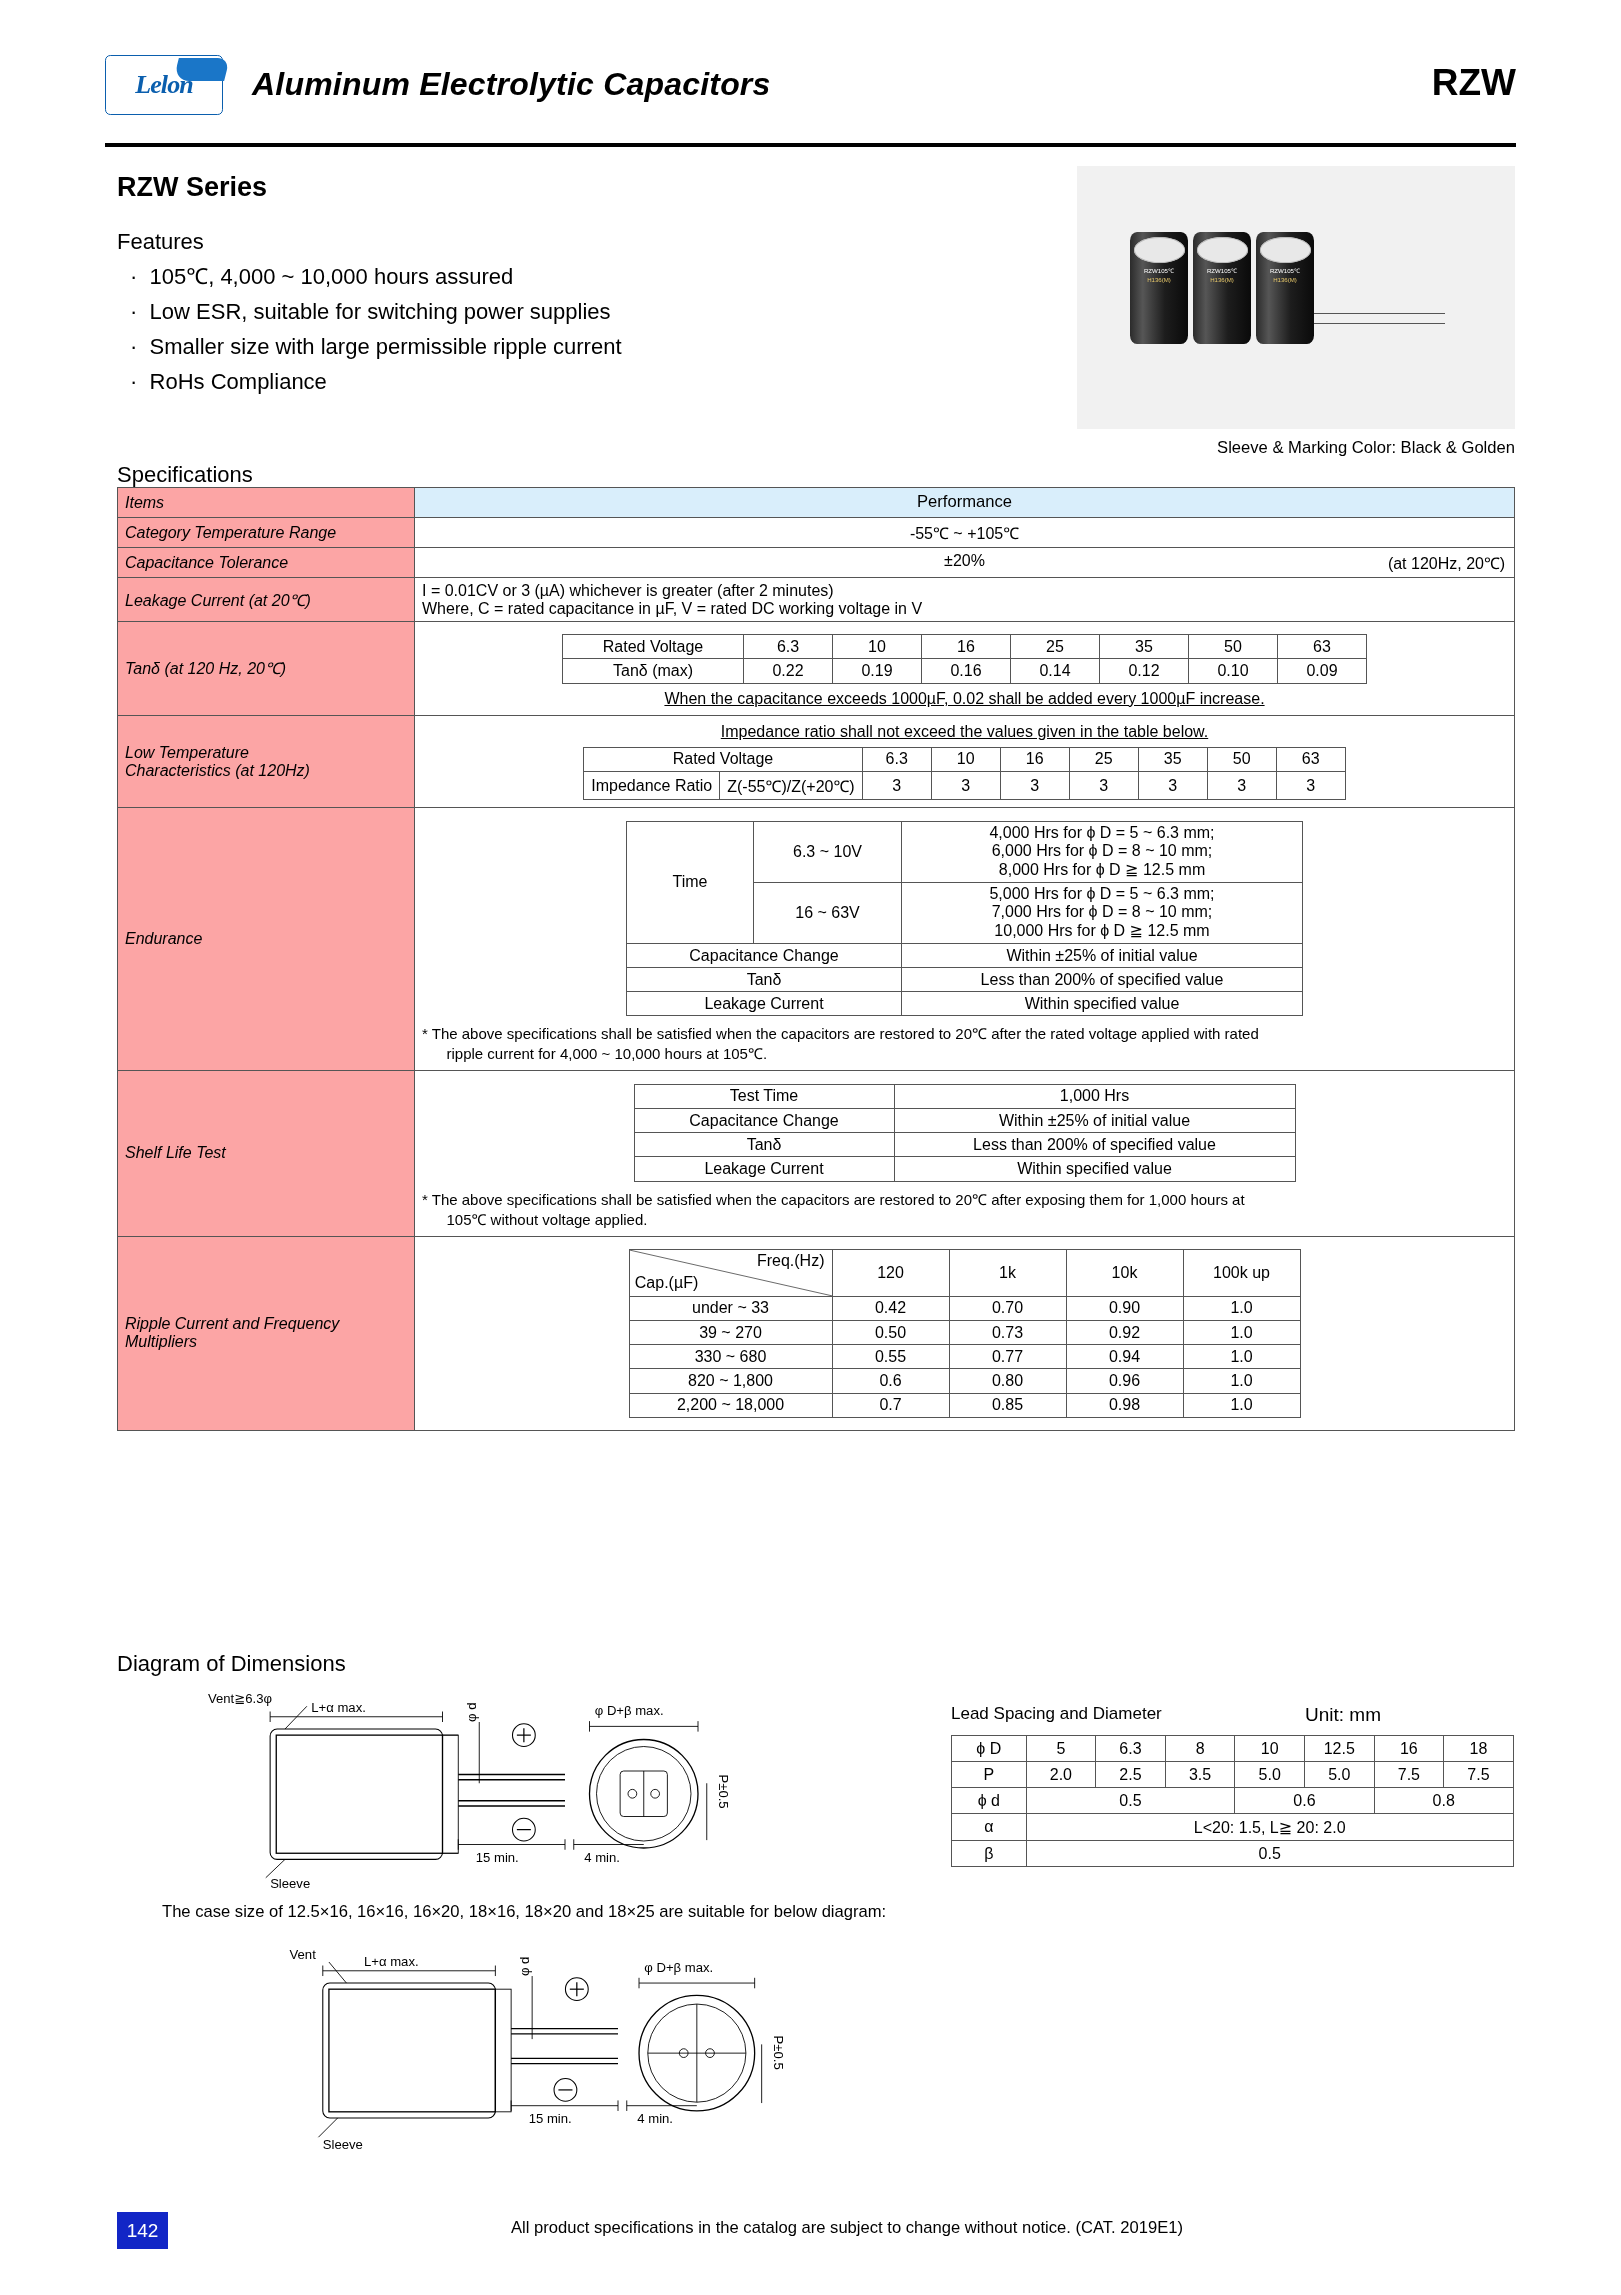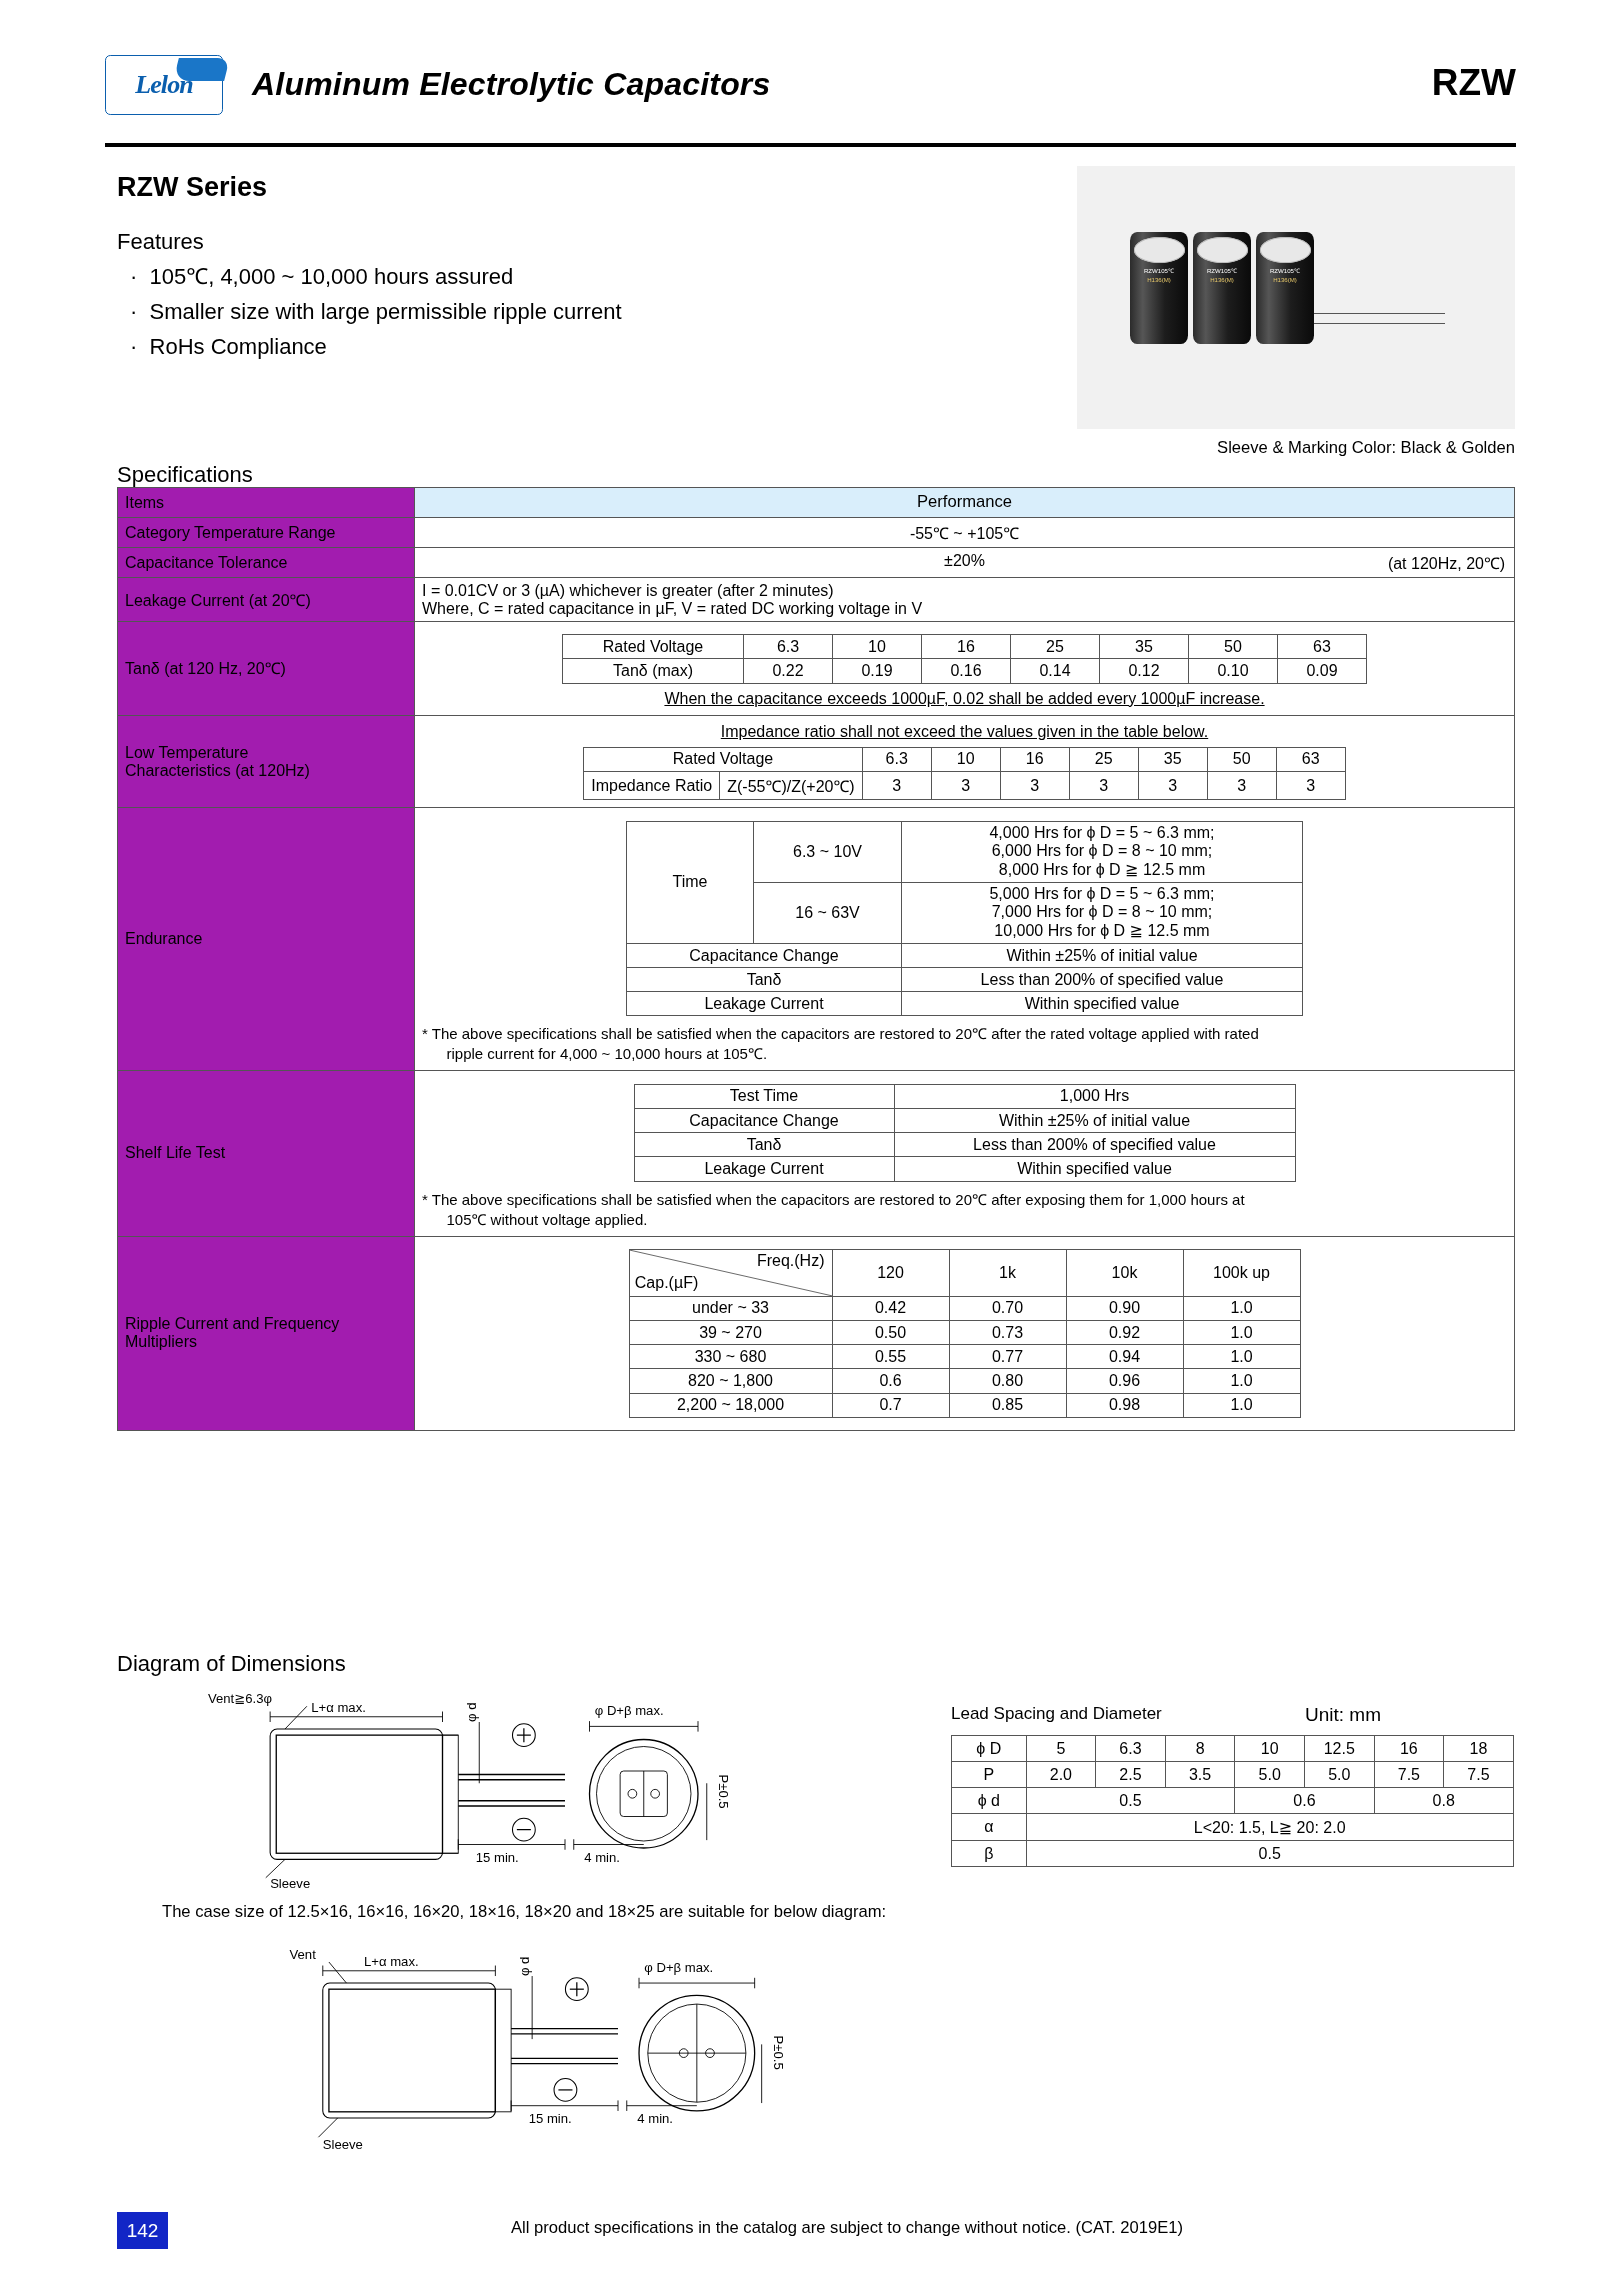--- a/index.html
+++ b/index.html
@@ -120,22 +120,23 @@
     position:absolute; left:117px; top:487px; width:1398px;
     font-size:16px;
   }
   .spec > tbody > tr > td{
     border:0.9px solid #555;
     vertical-align:top;
     padding:3.5px 7px;
   }
   .spec td.itemcell{
     width:282px;
-    background:#a21caf;
+    background:#fca5a5;
     vertical-align:middle;
+    font-style:italic;
   }
   .spec td.perf{
     background:#d9eefb;
     text-align:center;
     font-size:16.6px;
   }
   .spec td.center{text-align:center;}
   .spec td.body{background:#fff;}
   .row-h{height:30px;}
 
@@ -214,20 +215,21 @@
     </div>
     <div class="hdr-title">Aluminum Electrolytic Capacitors</div>
     <div class="hdr-series">RZW</div>
   </div>
   <div class="hdr-rule"></div>
 
   <div class="series-title">RZW Series</div>
   <div class="features-label">Features</div>
   <div class="features">
     <div>105℃, 4,000 ~ 10,000 hours assured</div>
+    <div>Low ESR, suitable for switching power supplies</div>
     <div>Smaller size with large permissible ripple current</div>
     <div>RoHs Compliance</div>
   </div>
 
   <div class="photo">
     <div class="caps">
       <div class="cap cap1">
         <div class="txt"><b>RZW105℃</b><span>H136(M)</span></div>
       </div>
       <div class="cap cap2">

